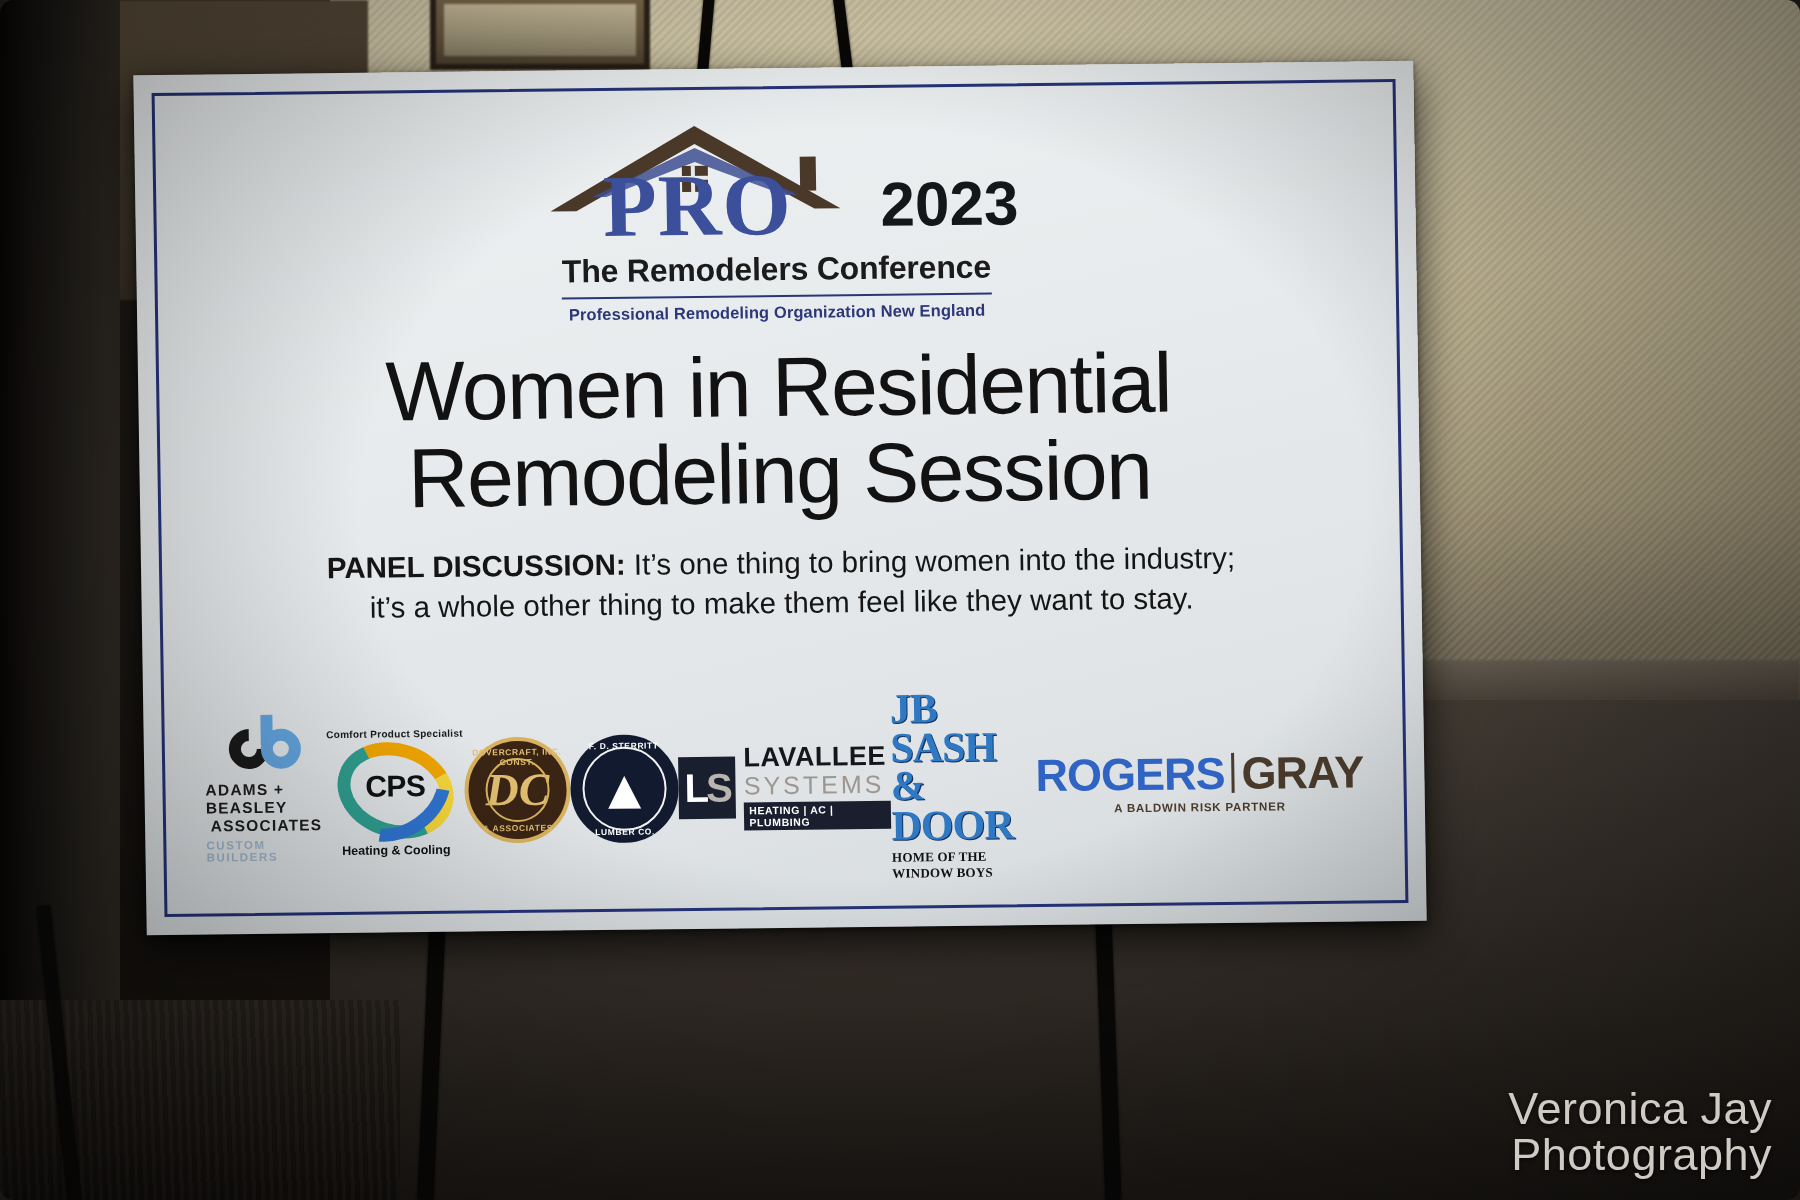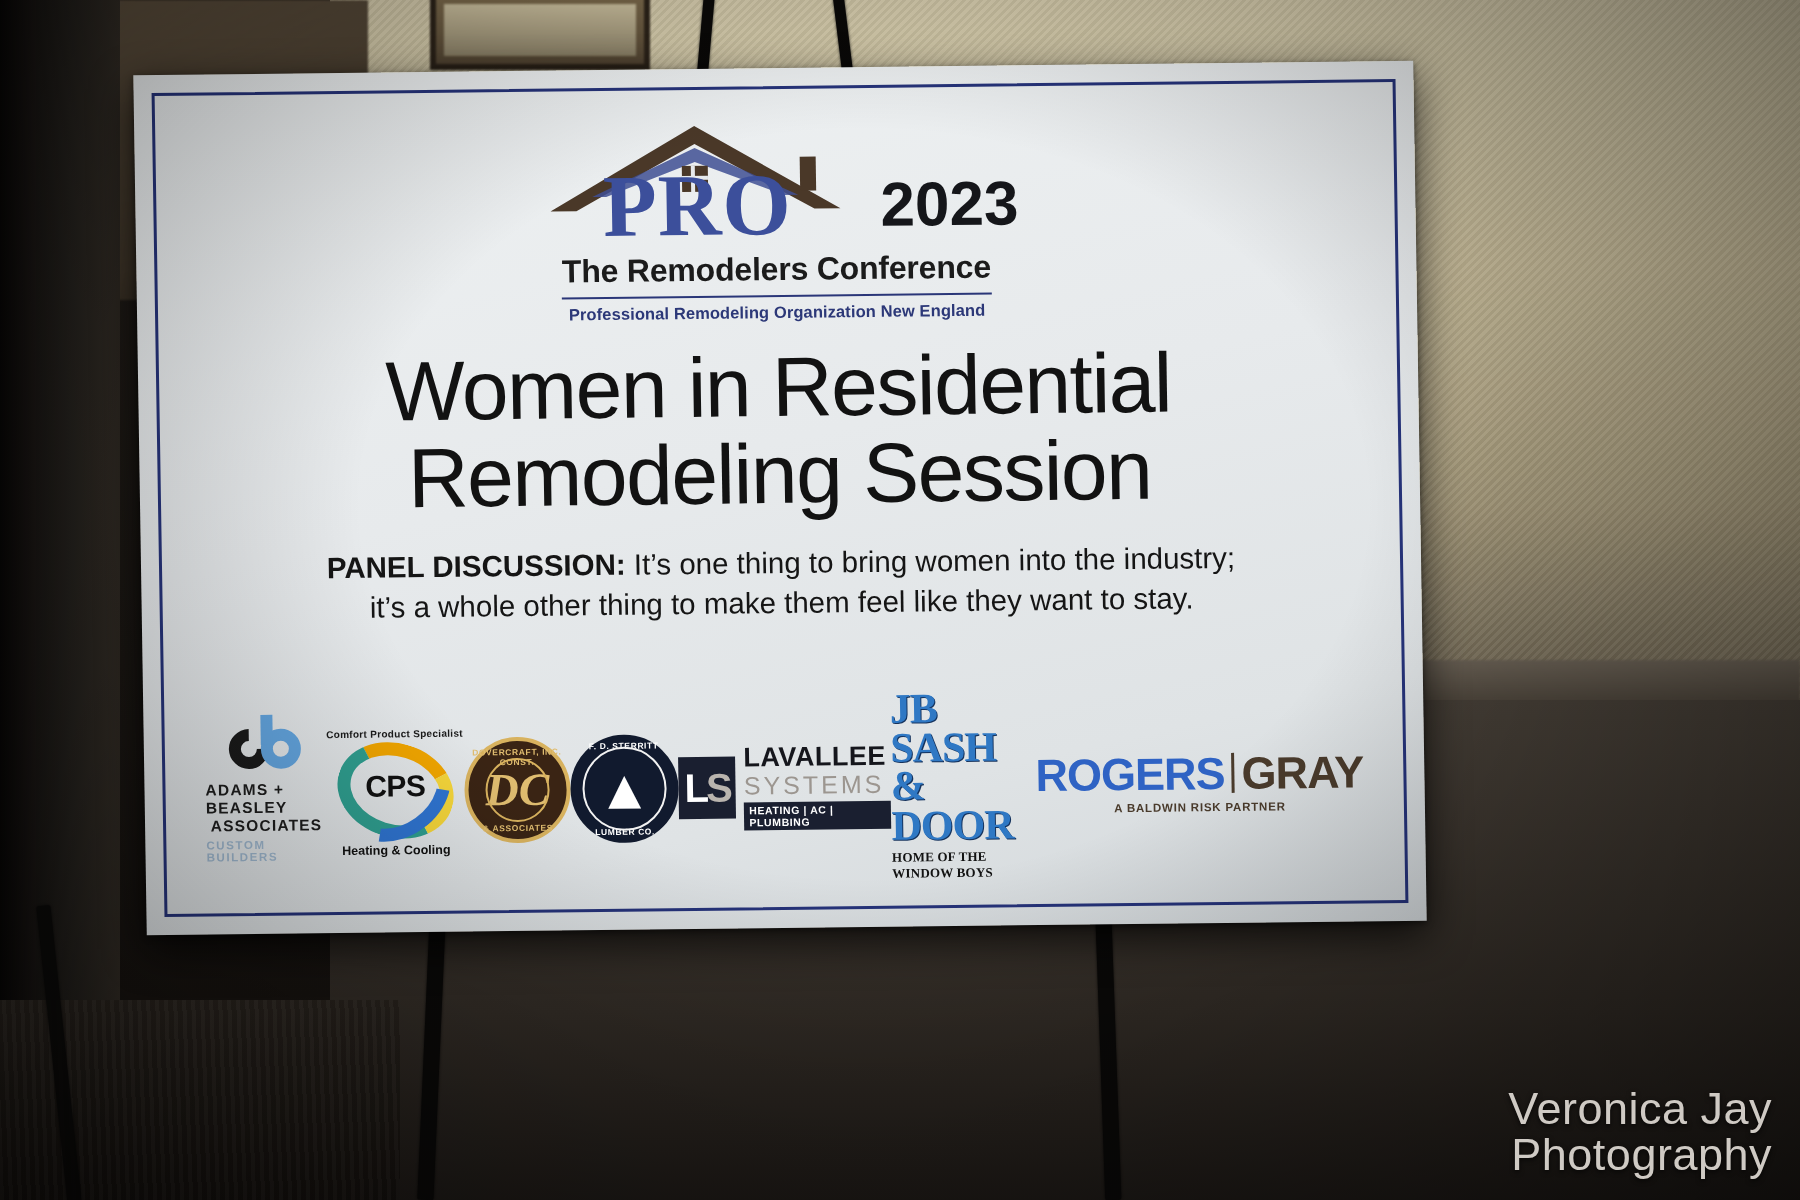--- a/index.html
+++ b/index.html
@@ -4,21 +4,21 @@
 <title>PRO 2023 Conference Sign</title>
 <style>
   * { margin:0; padding:0; box-sizing:border-box; }
   html, body {
     width:1800px; height:1200px; overflow:hidden;
     font-family:"Liberation Sans", sans-serif;
     background:#191512;
   }
 
   
-  #scene { position:relative; width:1800px; height:1200px; overflow:hidden; }
+  #scene { position:relative; width:1800px; height:1200px; overflow:hidden;border-radius:14px; }
 
   .bg-base {
     position:absolute; inset:0;
     background:
       linear-gradient(180deg,#241f1a 0%,#1c1814 55%,#14100d 100%);
   }
   
   .wall-left {
     position:absolute; left:0; top:0; width:120px; height:1200px;
     background:linear-gradient(90deg,#0c0a09 0%,#23201c 60%,#322c25 100%);

